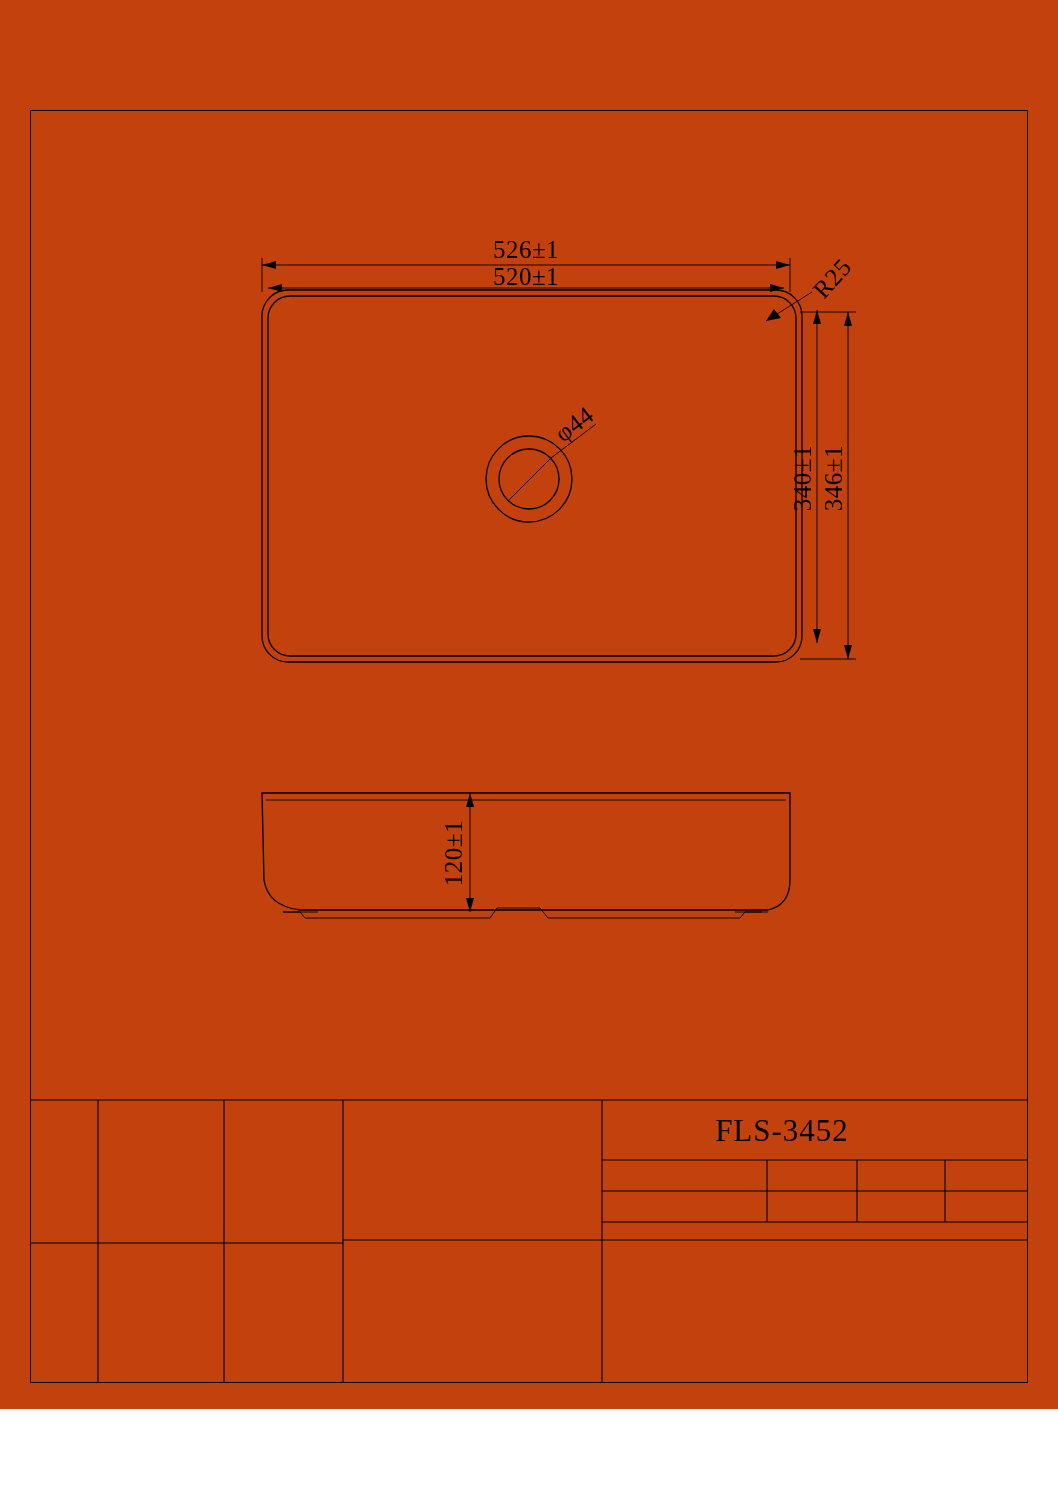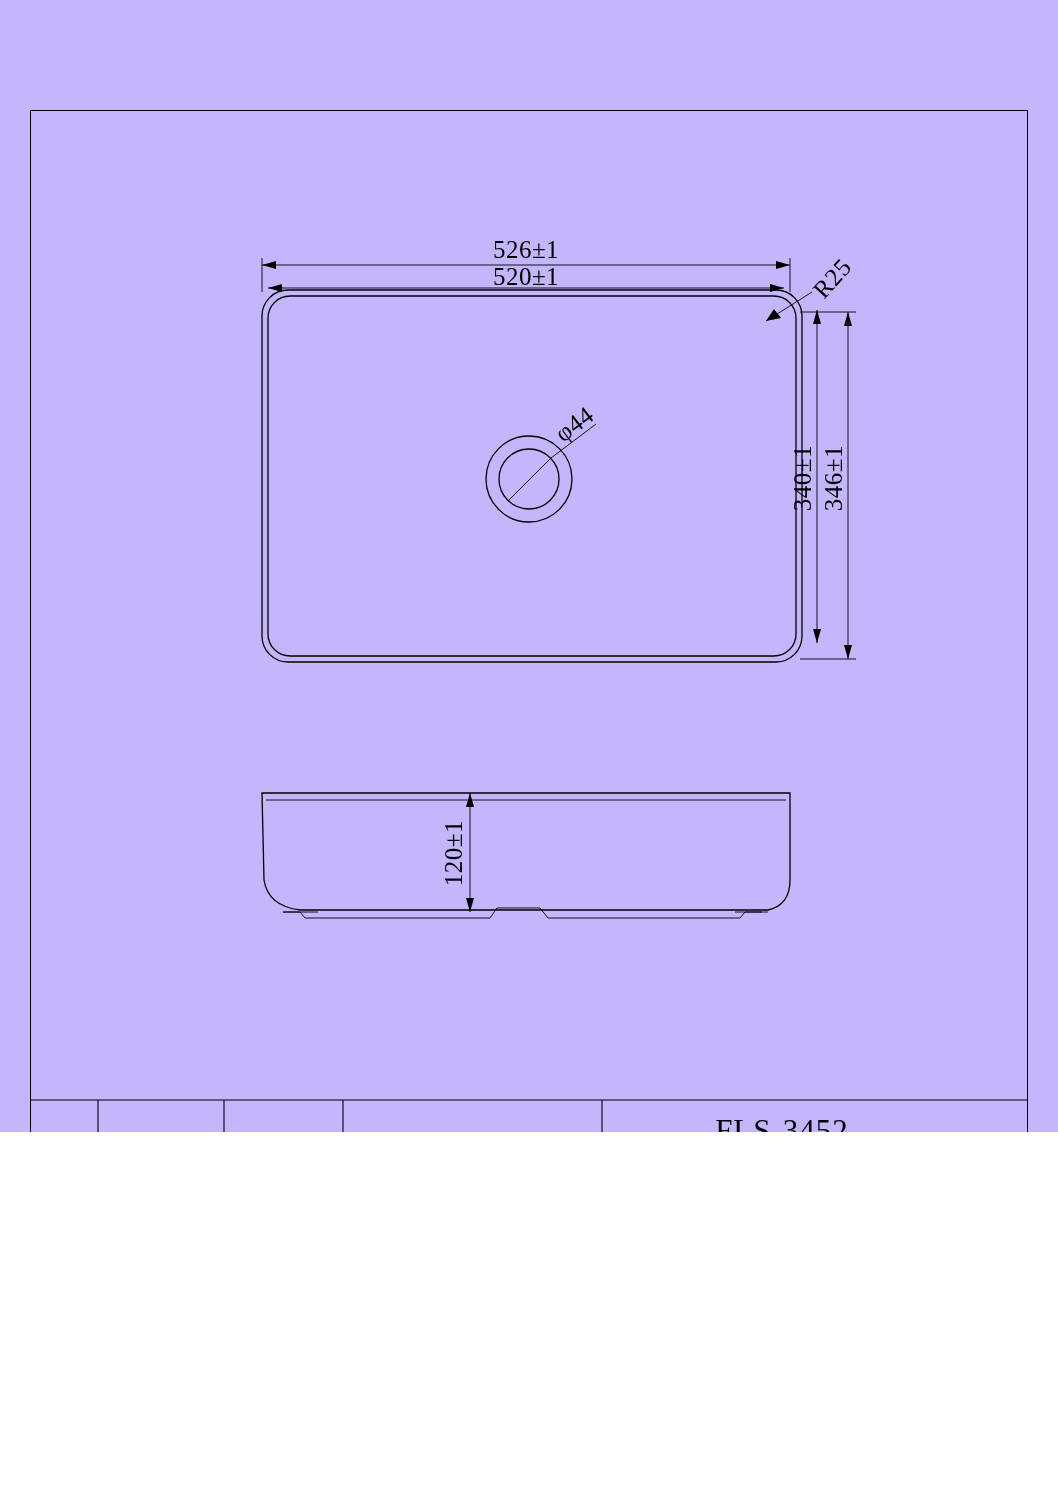--- a/index.html
+++ b/index.html
@@ -7,22 +7,22 @@
     padding: 0;
     background: #ffffff;
   }
   body {
     font-family: "Liberation Serif", serif;
     color: #000000;
   }
   #sheet {
     position: relative;
     width: 1058px;
-    height: 1132px;
-    background: #c4b5fd;
+    height: 1409px;
+    background: #c2410c;
     overflow: hidden;
   }
   
   .frame {
     position: absolute;
     left: 30px;
     top: 110px;
     width: 998px;
     height: 1273px;
     border: 1.5px solid #000;

